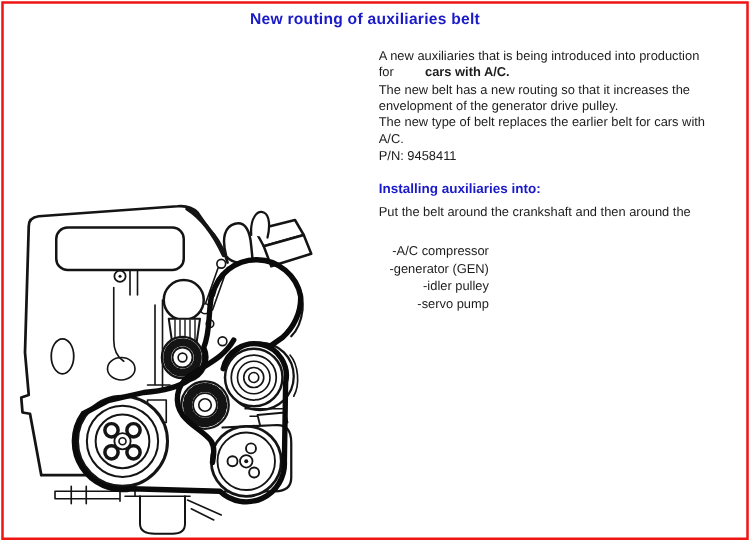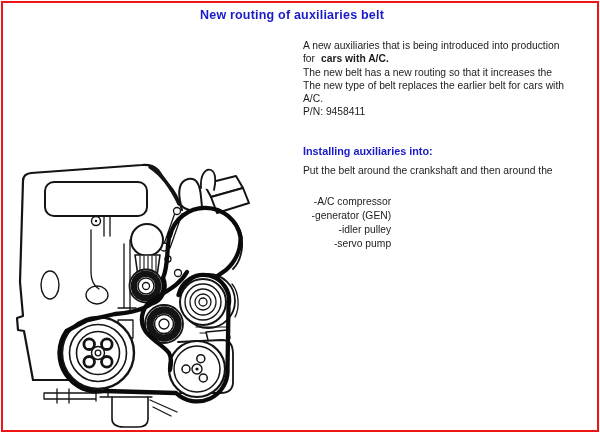--- a/index.html
+++ b/index.html
@@ -4,21 +4,21 @@
 <style>
   html,body{margin:0;padding:0;background:#fff;}
   #stage{position:relative;width:600px;height:433px;background:#ffffff;overflow:hidden;
          font-family:"Liberation Sans", sans-serif;color:var(--ink,#1c1c1c);}
   .frame{position:absolute;inset:1px;border:2px solid var(--border-red,#f01212);pointer-events:none;}
   .title{position:absolute;left:200px;top:8px;font-size:12.5px;font-weight:bold;
          letter-spacing:.2px;color:var(--accent-blue,#1a1ac8);white-space:nowrap;}
   .col{position:absolute;left:303px;top:39px;width:294px;font-size:10.3px;line-height:13.3px;}
   .ln{white-space:nowrap;}
   .b{font-weight:bold;}
-  .sp{margin-left:6px;}
+  .sp{margin-left:25px;}
   .pn{font-weight:normal;}
   .head2{position:absolute;left:303px;top:145px;font-size:10.8px;font-weight:bold;
          color:var(--accent-blue,#1a1ac8);white-space:nowrap;}
   .para2{position:absolute;left:303px;top:164px;font-size:10.3px;line-height:13.3px;}
   .bullets{position:absolute;left:306px;top:195px;font-size:10.3px;line-height:14px;text-align:right;}
   .li{white-space:nowrap;}
   .dash{display:inline-block;width:9px;}
   svg{position:absolute;left:0;top:160px;}
   svg *{vector-effect:none;}
 </style>
@@ -28,20 +28,21 @@
 <div id="stage">
 
   <div class="frame"></div>
 
   <div class="title">New routing of auxiliaries belt</div>
 
   <div class="col">
     <div class="ln">A new auxiliaries that is being introduced into production</div>
     <div class="ln"><span>for</span><span class="b sp">cars with A/C.</span></div>
     <div class="ln">The new belt has a new routing so that it increases the</div>
+    <div class="ln">envelopment of the generator drive pulley.</div>
     <div class="ln">The new type of belt replaces the earlier belt for cars with</div>
     <div class="ln">A/C.</div>
     <div class="ln pn">P/N: 9458411</div>
   </div>
 
   <div class="head2">Installing auxiliaries into:</div>
 
   <div class="para2">
     <div class="ln">Put the belt around the crankshaft and then around the</div>
   </div>

